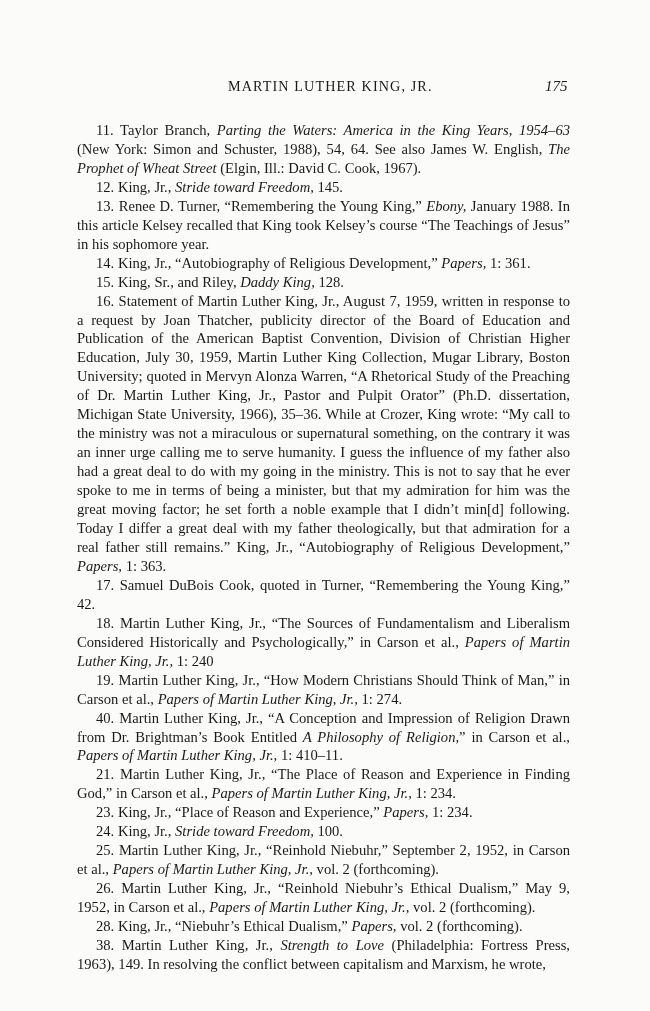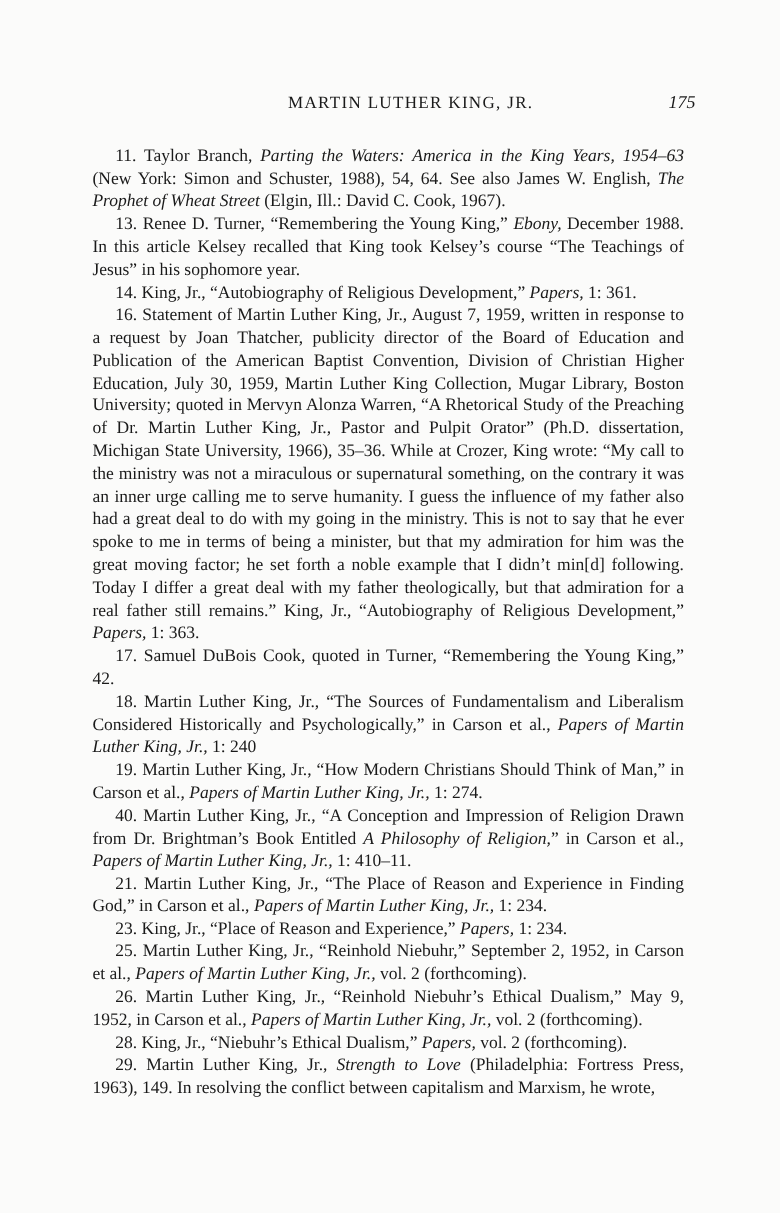--- a/index.html
+++ b/index.html
@@ -4,21 +4,21 @@
 <style>
   html, body { margin: 0; padding: 0; }
   body {
     width: 650px; height: 1011px; overflow: hidden;
     background: #fbfbfa;
     font-family: "Liberation Serif", "DejaVu Serif", serif;
     color: #1a1a1a;
   }
   .page { position: relative; width: 650px; height: 1011px; }
   .running-head {
-    position: absolute; top: 78px; left: 12px; width: 534px; height: 22px;
+    position: absolute; top: 78px; left: 0; width: 534px; height: 22px;
   }
   .head-title {
     position: absolute; left: 228px; top: 0;
     font-size: 14.2px; letter-spacing: 1.1px; text-transform: uppercase;
   }
   .folio {
     position: absolute; left: 545px; top: 0;
     font-size: 15px; font-style: italic;
   }
   .notes {
@@ -32,27 +32,30 @@
 </head>
 <body>
 
 <div class="page">
   <div class="running-head">
     <span class="head-title">MARTIN LUTHER KING, JR.</span>
     <span class="folio">175</span>
   </div>
   <div class="notes" id="notes">
       <p class="note"><span>11.</span><span> Taylor Branch, </span><i>Parting the Waters: America in the King Years, 1954–63</i><span> (New York: Simon and Schuster, 1988), 54, 64. See also James W. English, </span><i>The Prophet of Wheat Street</i><span> (Elgin, Ill.: David C. Cook, 1967).</span></p>
-      <p class="note"><span>13.</span><span> Renee D. Turner, “Remembering the Young King,” </span><i>Ebony,</i><span> December 1988. In this article Kelsey recalled that King took Kelsey’s course “The Teachings of Jesus” in his sophomore year.</span></p>
+      <p class="note"><span>12.</span><span> King, Jr., </span><i>Stride toward Freedom,</i><span> 145.</span></p>
+      <p class="note"><span>13.</span><span> Renee D. Turner, “Remembering the Young King,” </span><i>Ebony,</i><span> January 1988. In this article Kelsey recalled that King took Kelsey’s course “The Teachings of Jesus” in his sophomore year.</span></p>
       <p class="note"><span>14.</span><span> King, Jr., “Autobiography of Religious Development,” </span><i>Papers,</i><span> 1: 361.</span></p>
+      <p class="note"><span>15.</span><span> King, Sr., and Riley, </span><i>Daddy King,</i><span> 128.</span></p>
       <p class="note"><span>16.</span><span> Statement of Martin Luther King, Jr., August 7, 1959, written in response to a request by Joan Thatcher, publicity director of the Board of Education and Publication of the American Baptist Convention, Division of Christian Higher Education, July 30, 1959, Martin Luther King Collection, Mugar Library, Bos­ton University; quoted in Mervyn Alonza Warren, “A Rhetorical Study of the Preaching of Dr. Martin Luther King, Jr., Pastor and Pulpit Orator” (Ph.D. dis­sertation, Michigan State University, 1966), 35–36. While at Crozer, King wrote: “My call to the ministry was not a miraculous or supernatural something, on the contrary it was an inner urge calling me to serve humanity. I guess the influence of my father also had a great deal to do with my going in the ministry. This is not to say that he ever spoke to me in terms of being a minister, but that my admiration for him was the great moving factor; he set forth a noble example that I didn’t min[d] following. Today I differ a great deal with my father theo­logically, but that admiration for a real father still remains.” King, Jr., “Autobi­ography of Religious Development,” </span><i>Papers,</i><span> 1: 363.</span></p>
       <p class="note"><span>17.</span><span> Samuel DuBois Cook, quoted in Turner, “Remembering the Young King,” 42.</span></p>
       <p class="note"><span>18.</span><span> Martin Luther King, Jr., “The Sources of Fundamentalism and Liberal­ism Considered Historically and Psychologically,” in Carson et al., </span><i>Papers of Mar­tin Luther King, Jr.,</i><span> 1: 240</span></p>
       <p class="note"><span>19.</span><span> Martin Luther King, Jr., “How Modern Christians Should Think of Man,” in Carson et al., </span><i>Papers of Martin Luther King, Jr.,</i><span> 1: 274.</span></p>
       <p class="note"><span>40.</span><span> Martin Luther King, Jr., “A Conception and Impression of Religion Drawn from Dr. Brightman’s Book Entitled </span><i>A Philosophy of Religion,</i><span>” in Carson et al., </span><i>Papers of Martin Luther King, Jr.,</i><span> 1: 410–11.</span></p>
       <p class="note"><span>21.</span><span> Martin Luther King, Jr., “The Place of Reason and Experience in Finding God,” in Carson et al., </span><i>Papers of Martin Luther King, Jr.,</i><span> 1: 234.</span></p>
       <p class="note"><span>23.</span><span> King, Jr., “Place of Reason and Experience,” </span><i>Papers,</i><span> 1: 234.</span></p>
+      <p class="note"><span>24.</span><span> King, Jr., </span><i>Stride toward Freedom,</i><span> 100.</span></p>
       <p class="note"><span>25.</span><span> Martin Luther King, Jr., “Reinhold Niebuhr,” September 2, 1952, in Carson et al., </span><i>Papers of Martin Luther King, Jr.,</i><span> vol. 2 (forthcoming).</span></p>
       <p class="note"><span>26.</span><span> Martin Luther King, Jr., “Reinhold Niebuhr’s Ethical Dualism,” May 9, 1952, in Carson et al., </span><i>Papers of Martin Luther King, Jr.,</i><span> vol. 2 (forthcoming).</span></p>
       <p class="note"><span>28.</span><span> King, Jr., “Niebuhr’s Ethical Dualism,” </span><i>Papers,</i><span> vol. 2 (forthcoming).</span></p>
-      <p class="note"><span>29.</span><span> Martin Luther King, Jr., </span><i>Strength to Love</i><span> (Philadelphia: Fortress Press, 1963), 149. In resolving the conflict between capitalism and Marxism, he wrote,</span></p>
+      <p class="note"><span>38.</span><span> Martin Luther King, Jr., </span><i>Strength to Love</i><span> (Philadelphia: Fortress Press, 1963), 149. In resolving the conflict between capitalism and Marxism, he wrote,</span></p>
     </div>
 </div>
 
 </body></html>

